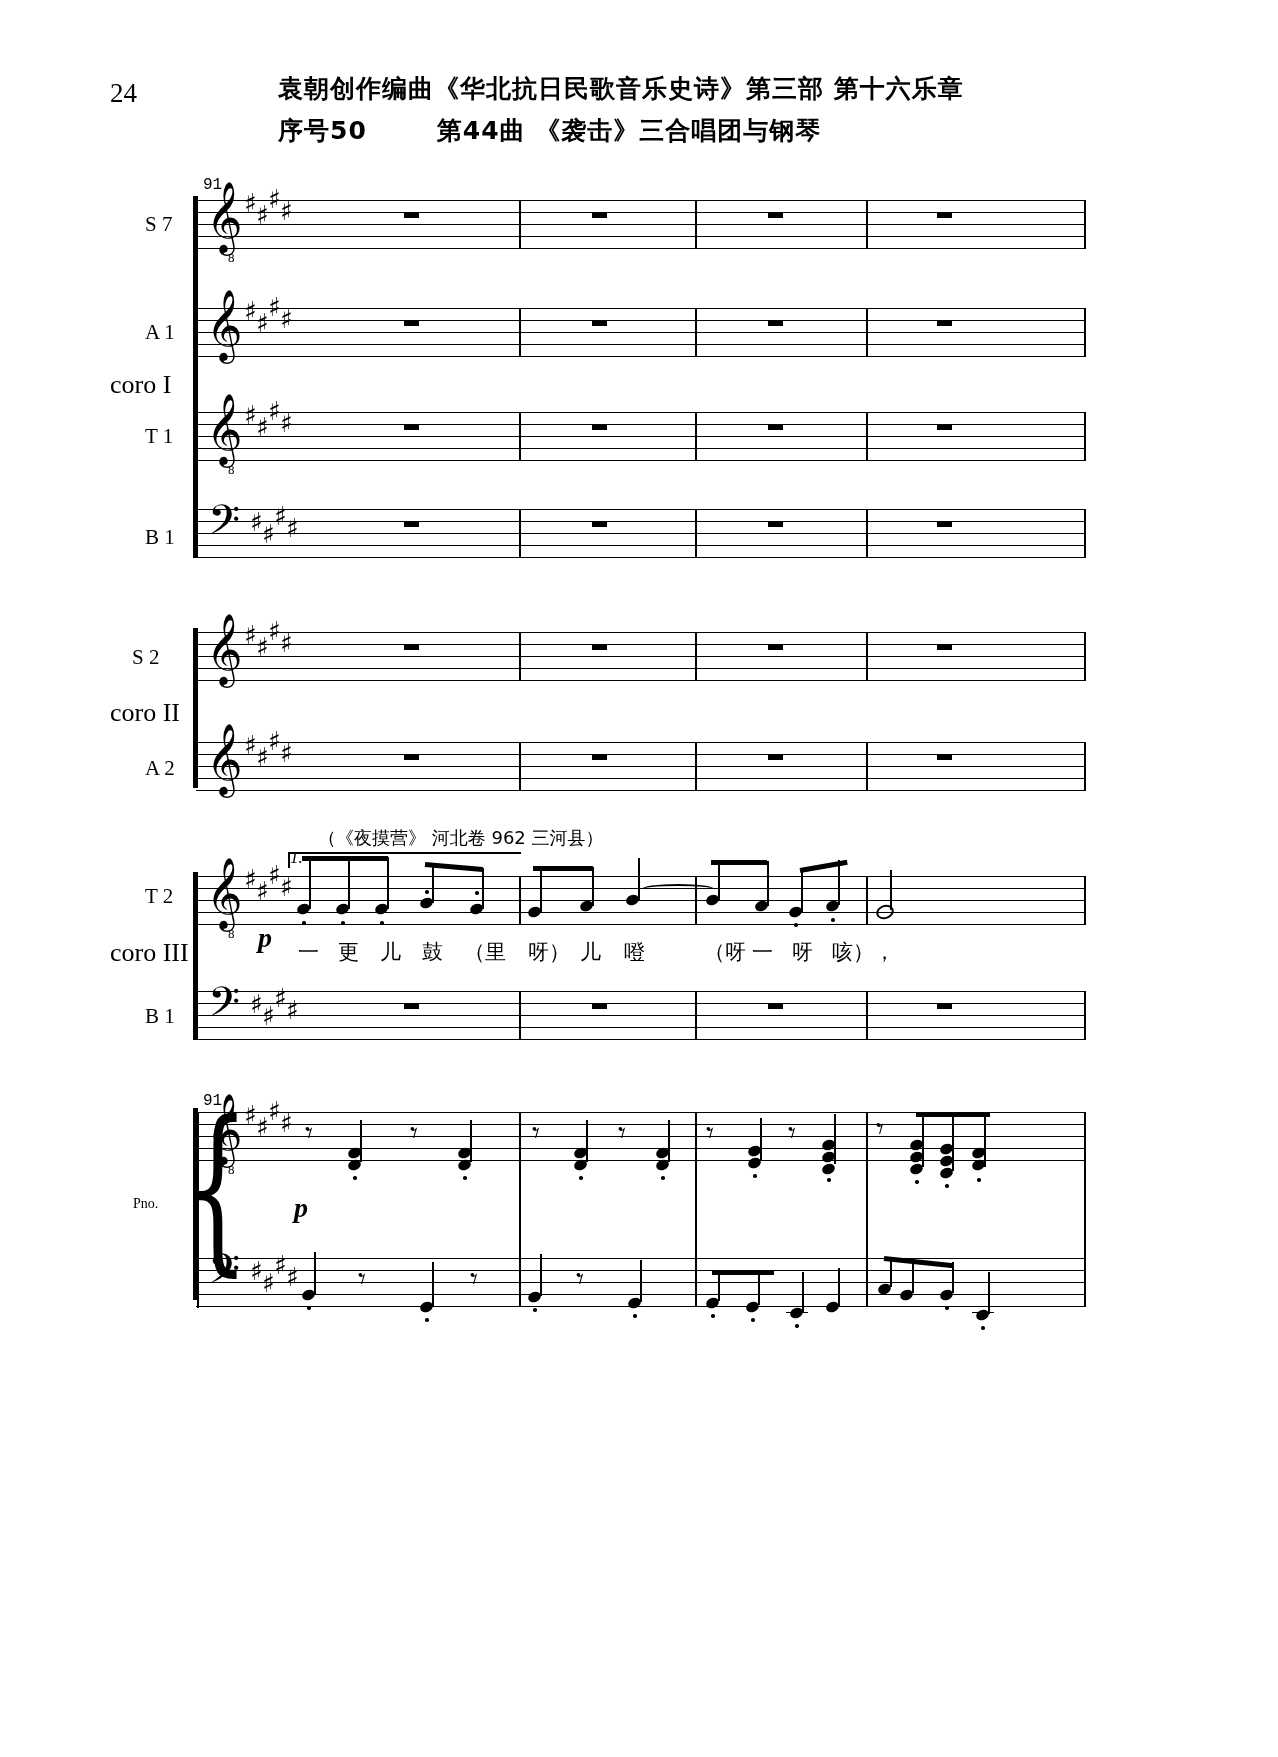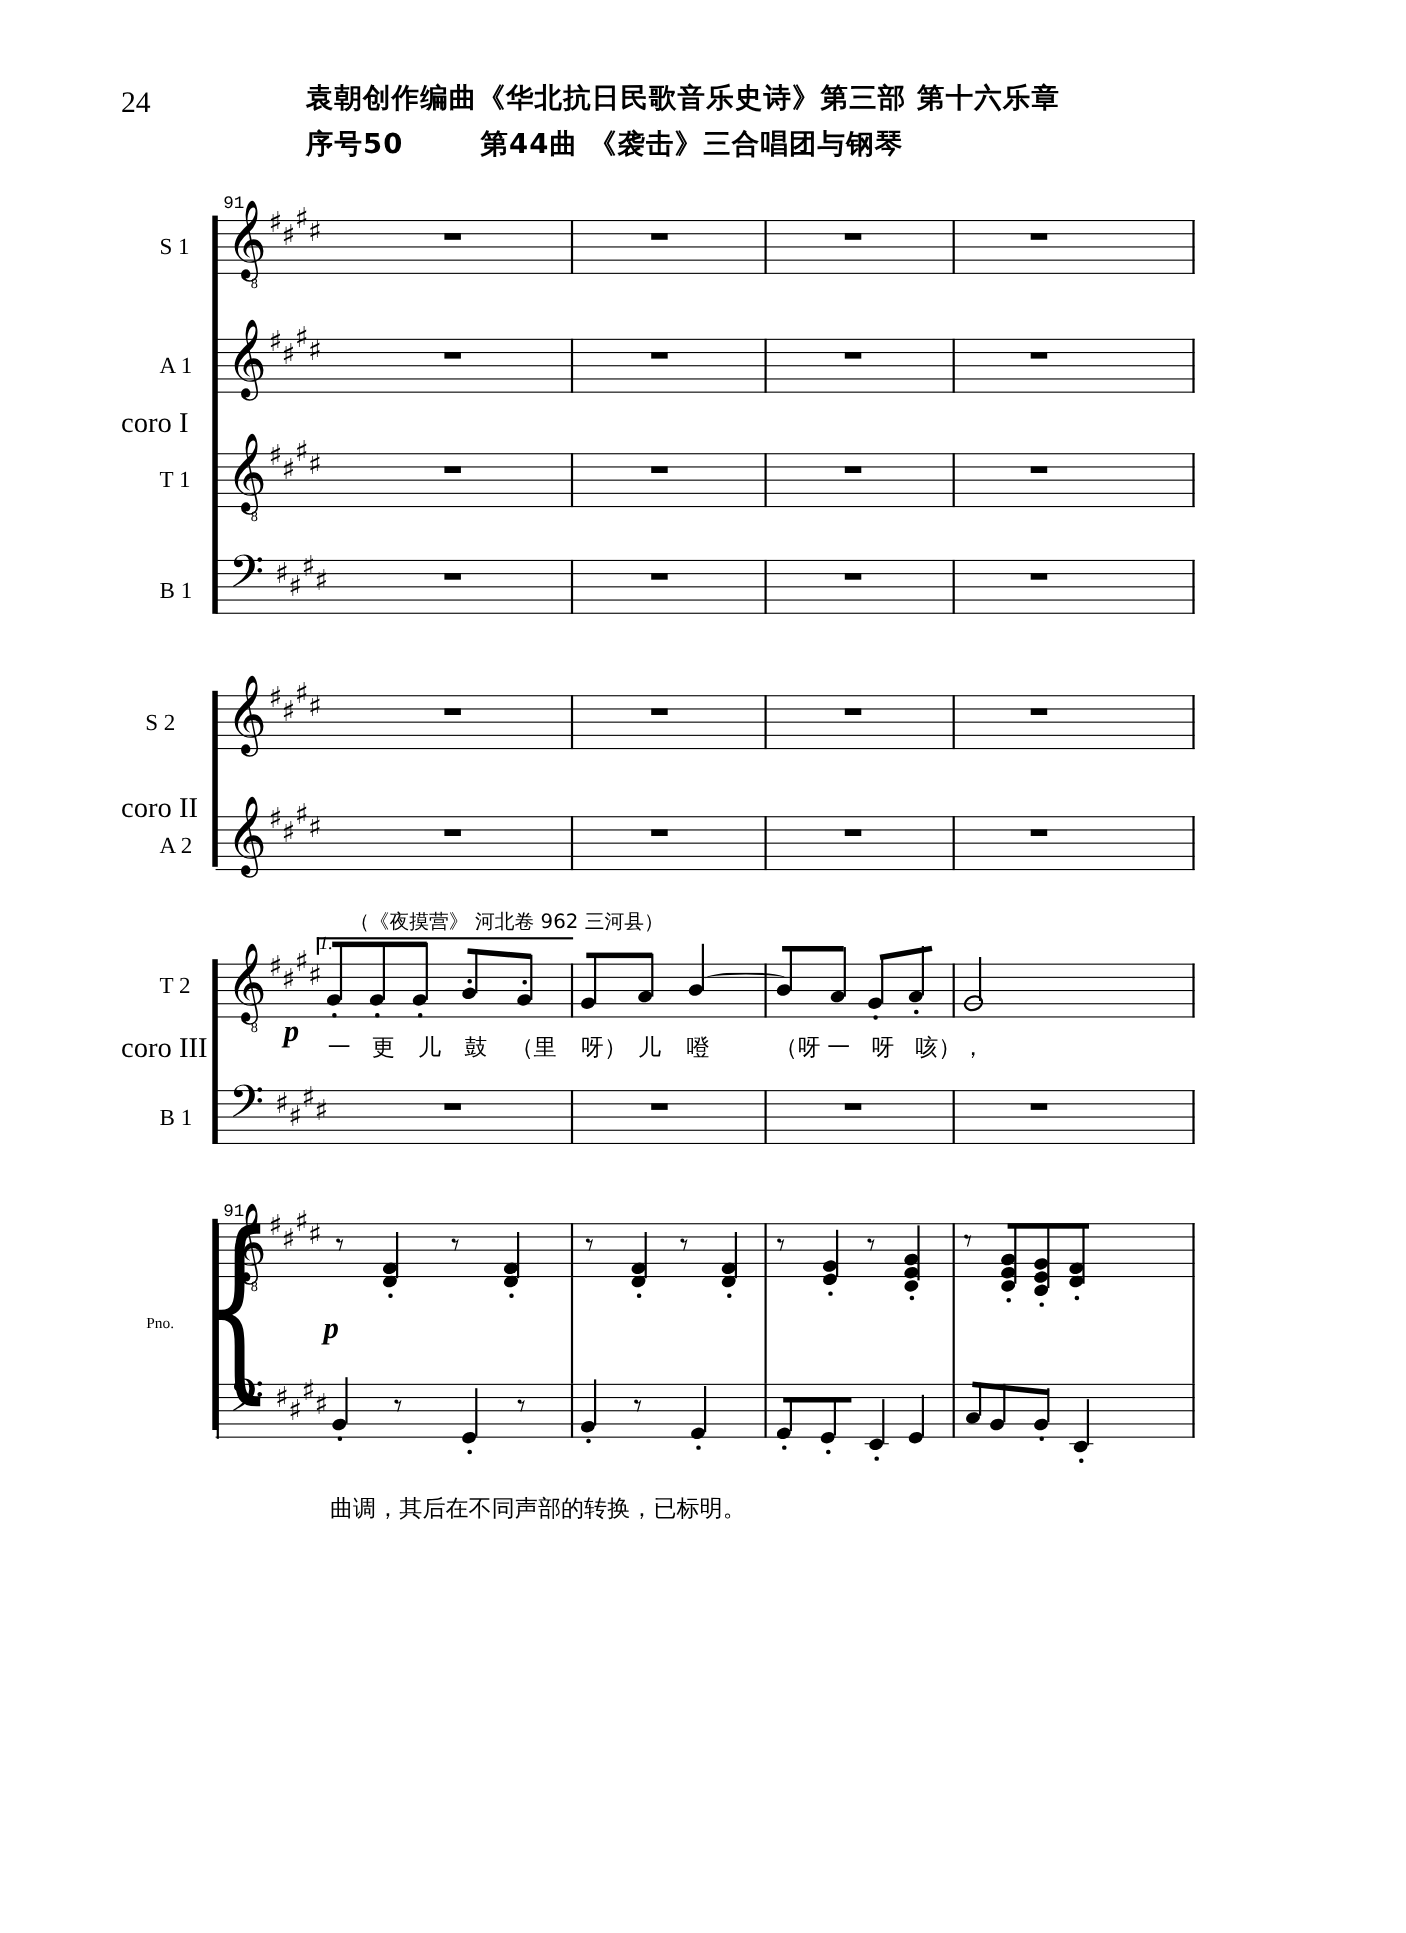--- a/index.html
+++ b/index.html
@@ -282,25 +282,25 @@
 
     <div class="groupline" style="left:193px; top:196px; height:362px;"></div>
     <div class="groupline" style="left:193px; top:628px; height:160px;"></div>
     <div class="groupline" style="left:193px; top:872px; height:168px;"></div>
     <div class="groupline" style="left:193px; top:1108px; height:192px;"></div>
 
     <div class="measnum" style="left:203px; top:176px;">91</div>
     <div class="measnum" style="left:203px; top:1092px;">91</div>
 
     <div class="clabel" style="left:110px; top:370px;">coro I</div>
-    <div class="clabel" style="left:110px; top:720px;">coro II</div>
+    <div class="clabel" style="left:110px; top:698px;">coro II</div>
     <div class="clabel" style="left:110px; top:938px;">coro III</div>
     <div class="plabel" style="left:133px; top:1196px; font-size:14px;">Pno.</div>
 
-    <div class="plabel" style="left:145px; top:212px;">S 1</div>
+    <div class="plabel" style="left:145px; top:212px;">S 7</div>
     <div class="staff" style="left:196px; top:200px; width:890px; height:49px;">
       <div class="ln l0"></div>
         <div class="ln l1"></div>
         <div class="ln l2"></div>
         <div class="ln l3"></div>
         <div class="ln l4"></div>
     </div>
     <div class="clef treble" style="left:206px; top:186px;">𝄞</div>
     <div class="clef-8" style="left:228px; top:250px;">8</div>
     <div class="sharp" style="left:244px; top:190px;">♯</div>
@@ -667,17 +667,16 @@
     <div class="bar" style="left:1084px; top:1258px; height:49px;"></div>
 
     <div class="bar" style="left:519px; top:1161px; height:97px;"></div>
     <div class="bar" style="left:695px; top:1161px; height:97px;"></div>
     <div class="bar" style="left:866px; top:1161px; height:97px;"></div>
     <div class="bar" style="left:1084px; top:1161px; height:97px;"></div>
     <div class="bar" style="left:197px; top:1112px; height:196px;"></div>
 
   </div>
 
-  <div class="footnote" style="left:300px; top:1356px;">曲调，其后在不同声部的转换，已标明。</div>
 
   <div class="watermark" style="left:960px; top:1520px;"></div>
 
 </div>
 
 </body></html>

